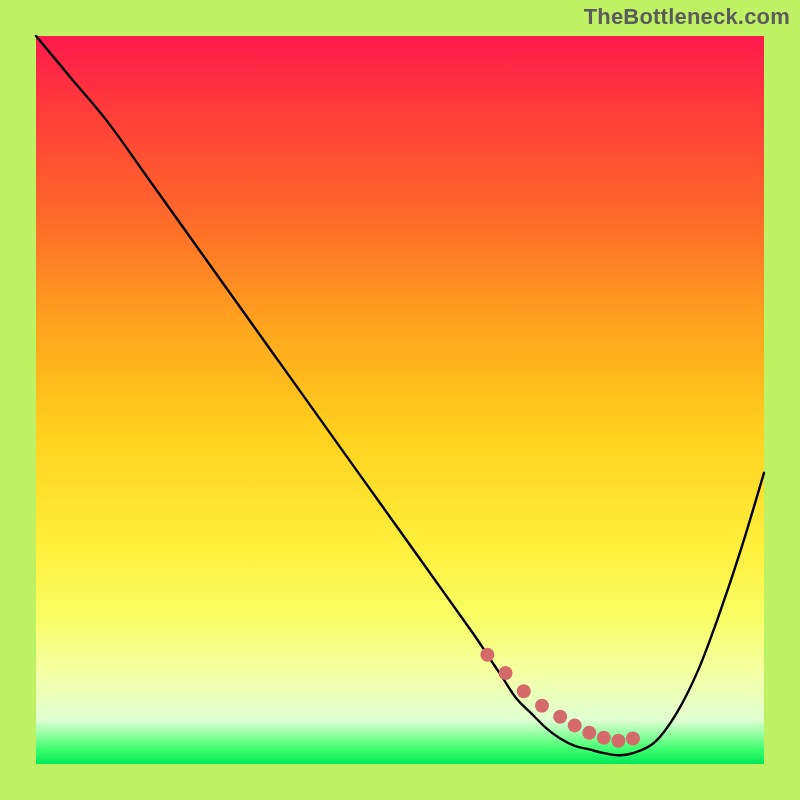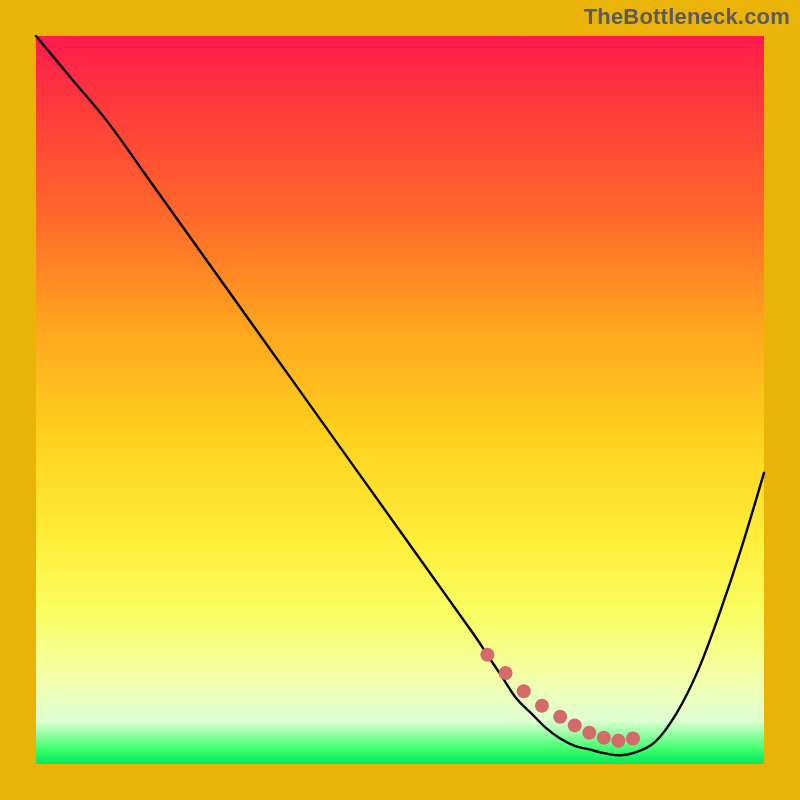--- a/index.html
+++ b/index.html
@@ -8,21 +8,21 @@
     width: 800px;
     height: 800px;
     background: #000;
     overflow: hidden;
     font-family: Arial, Helvetica, sans-serif;
   }
   .frame {
     position: relative;
     width: 800px;
     height: 800px;
-    background: #eab308;
+    background: #bef264;
   }
   .plot {
     position: absolute;
     left: 36px;
     top: 36px;
     width: 728px;
     height: 728px;
     background: linear-gradient(
       to bottom,
       #ff1a4d 0%,

